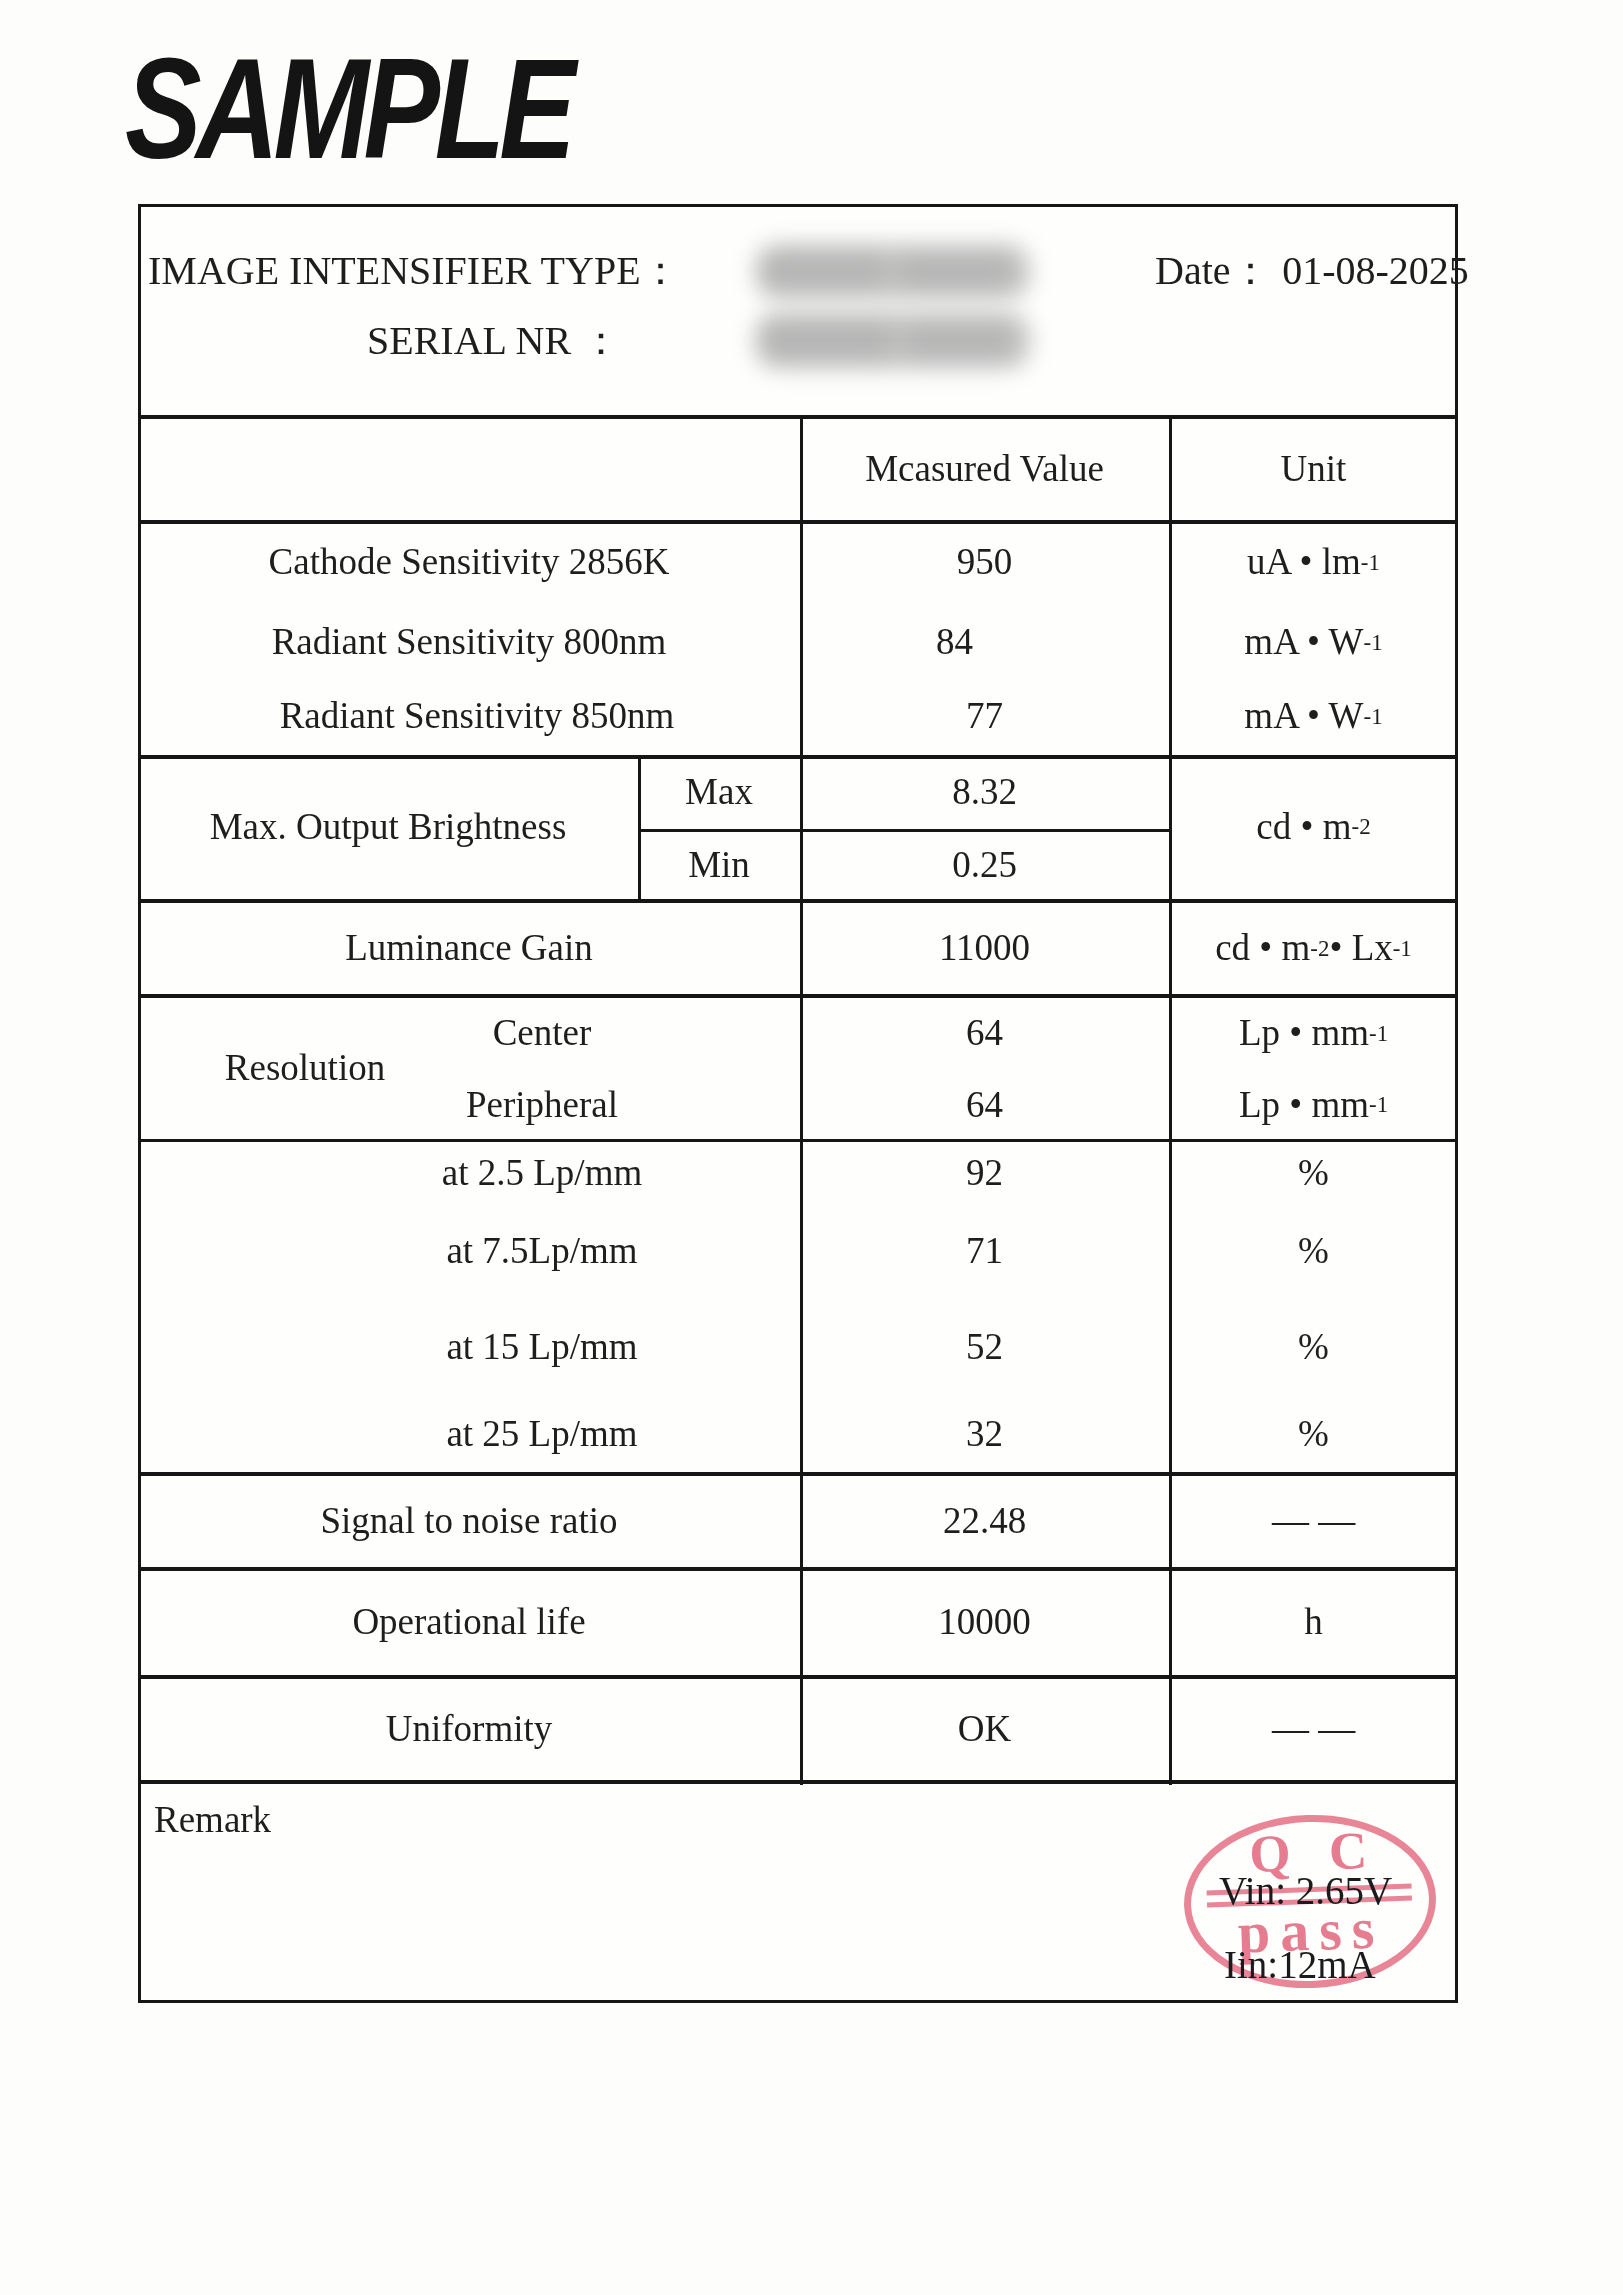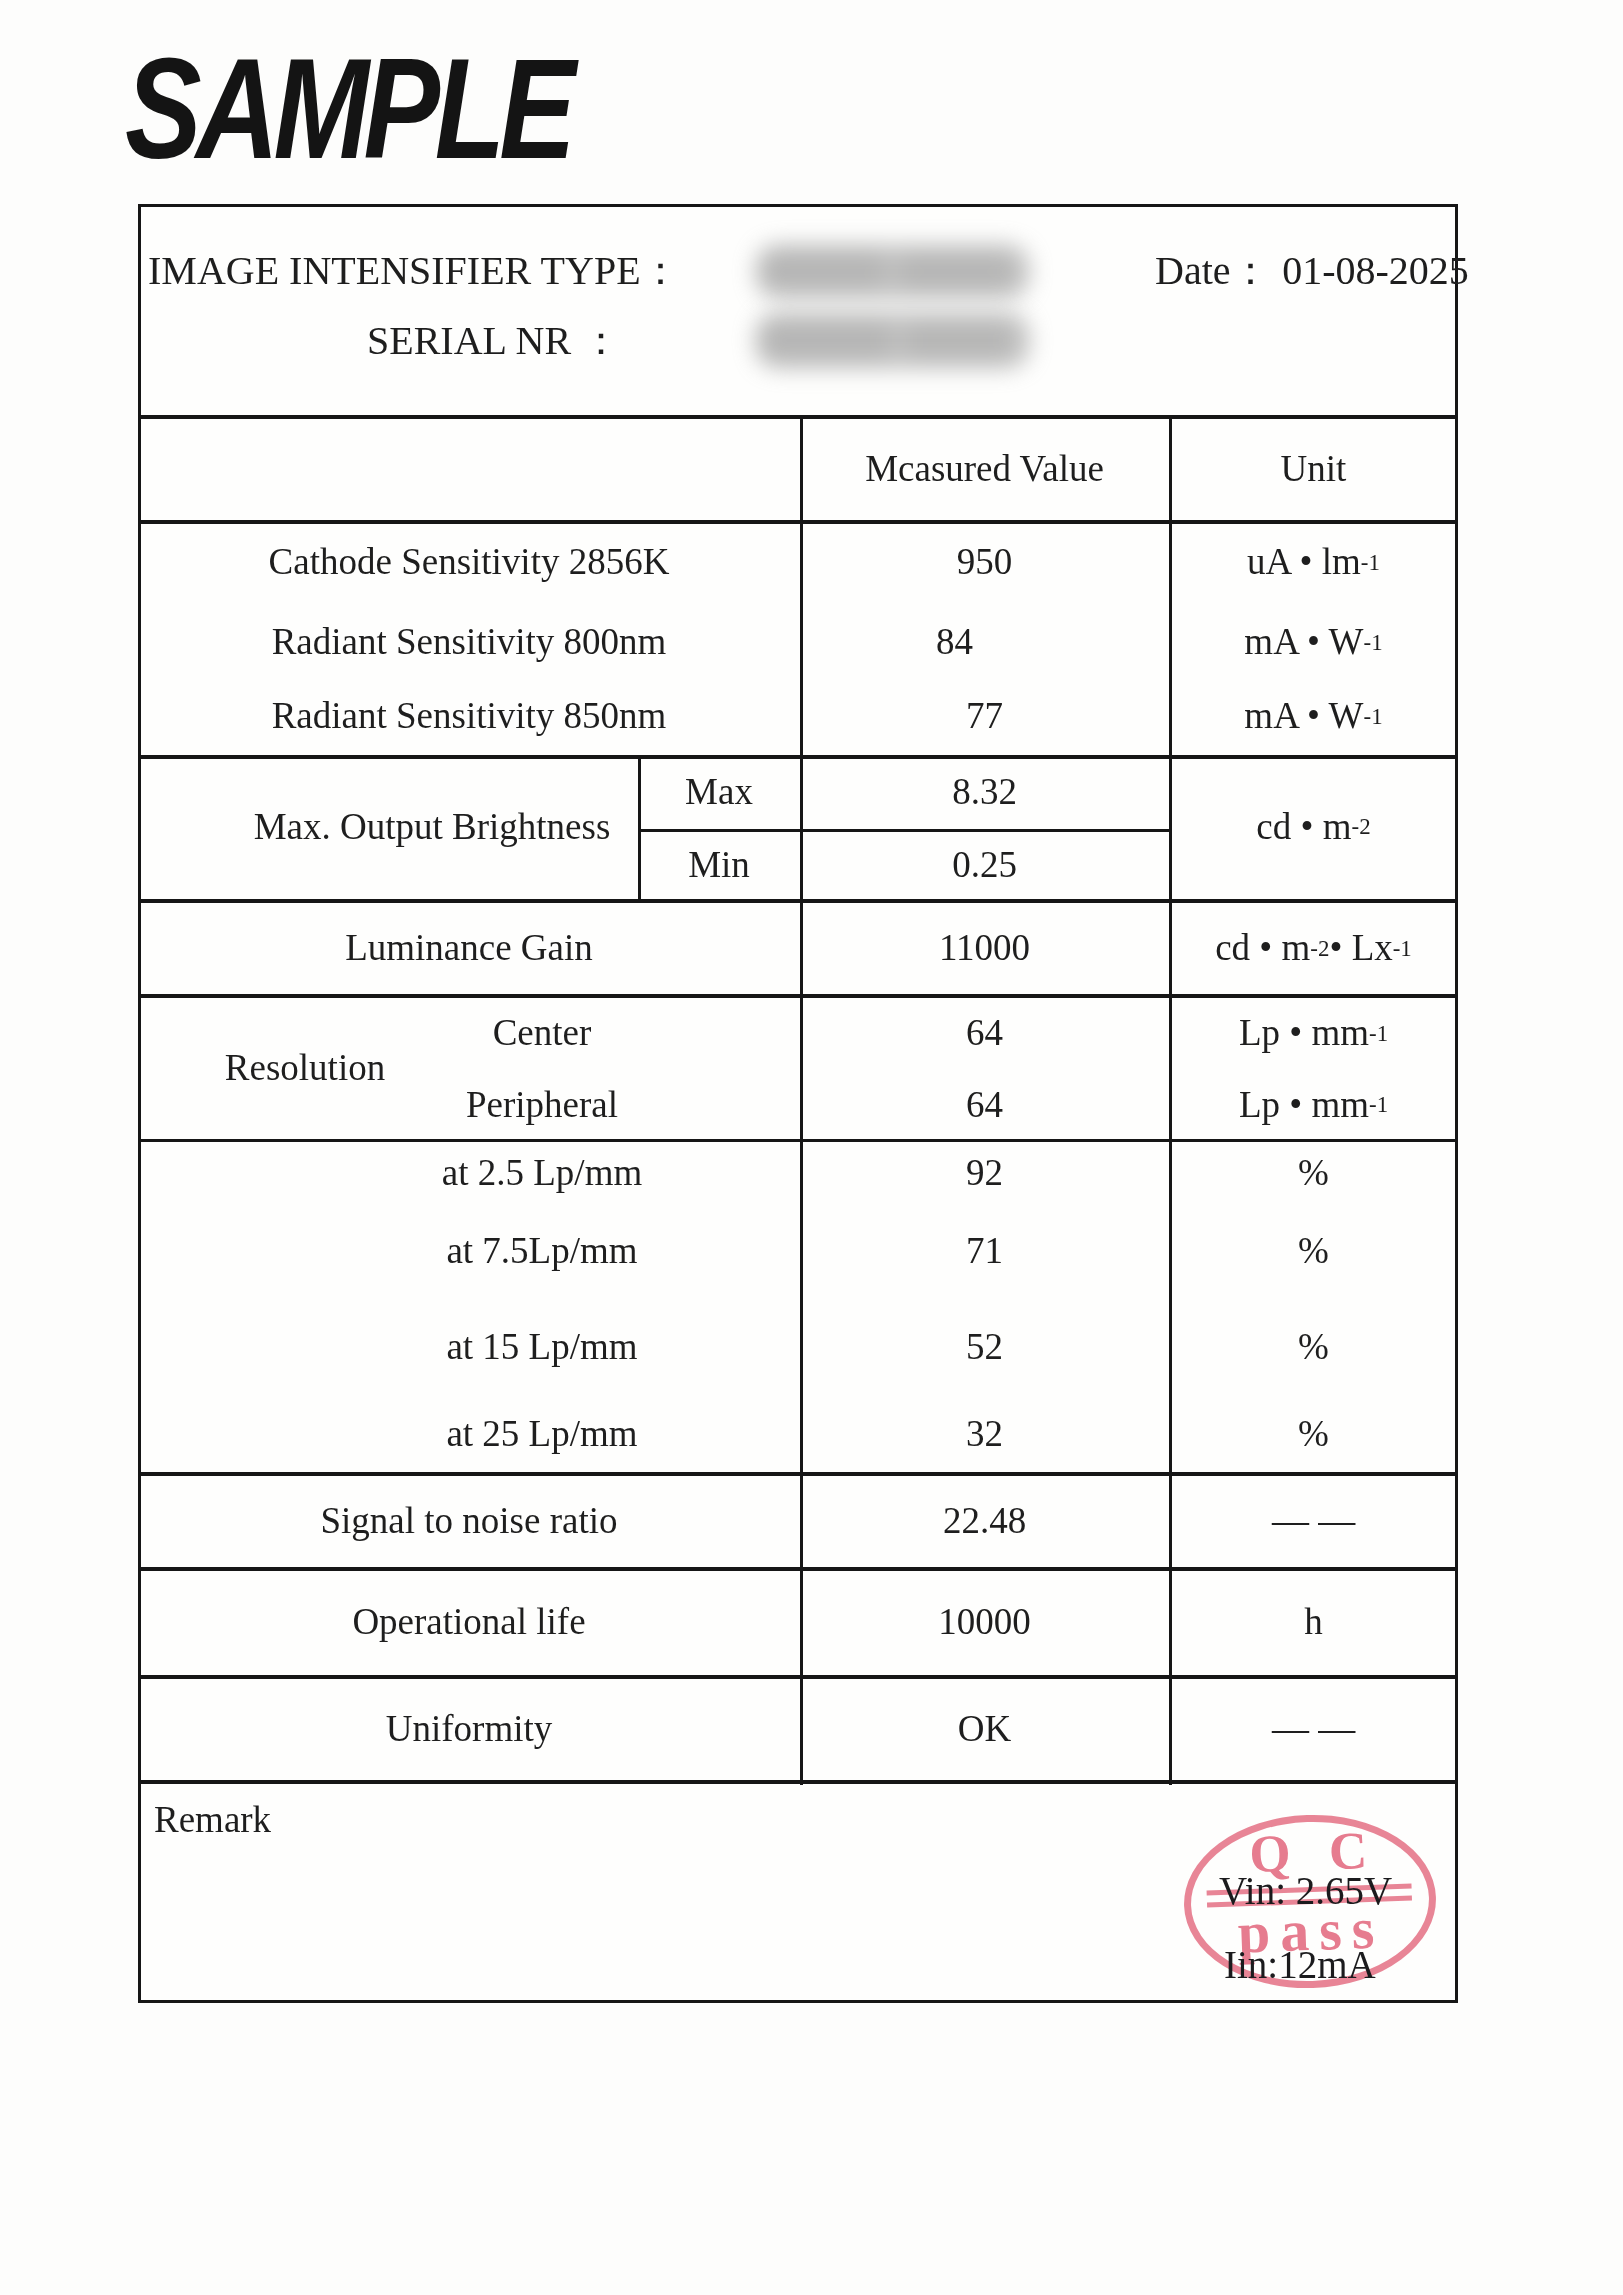--- a/index.html
+++ b/index.html
@@ -117,25 +117,25 @@
   <div class="cell" style="left:1169px;top:419px;width:289px;height:101px;">Unit</div>
 
   <div class="cell" style="left:138px;top:524px;width:662px;height:77px;">Cathode Sensitivity 2856K</div>
   <div class="cell" style="left:800px;top:524px;width:369px;height:77px;">950</div>
   <div class="cell" style="left:1169px;top:524px;width:289px;height:77px;">uA • lm<sup>-1</sup></div>
 
   <div class="cell" style="left:138px;top:604px;width:662px;height:77px;">Radiant Sensitivity 800nm</div>
   <div class="cell" style="left:800px;top:604px;width:309px;height:77px;">84</div>
   <div class="cell" style="left:1169px;top:604px;width:289px;height:77px;">mA • W<sup>-1</sup></div>
 
-  <div class="cell" style="left:138px;top:678px;width:662px;height:77px;">Radiant Sensitivity 850nm</div>
+  <div class="cell" style="left:138px;top:678px;width:662px;height:77px;padding-left:8px;">Radiant Sensitivity 850nm</div>
   <div class="cell" style="left:800px;top:678px;width:369px;height:77px;">77</div>
   <div class="cell" style="left:1169px;top:678px;width:289px;height:77px;">mA • W<sup>-1</sup></div>
 
-  <div class="cell" style="left:138px;top:755px;width:500px;height:144px;padding-left:44px;">Max. Output Brightness</div>
+  <div class="cell" style="left:138px;top:755px;width:500px;height:144px;">Max. Output Brightness</div>
   <div class="cell" style="left:638px;top:755px;width:162px;height:74px;">Max</div>
   <div class="cell" style="left:800px;top:755px;width:369px;height:74px;text-align:right;">8.32</div>
   <div class="cell" style="left:638px;top:832px;width:162px;height:67px;">Min</div>
   <div class="cell" style="left:800px;top:832px;width:369px;height:67px;">0.25</div>
   <div class="cell" style="left:1169px;top:755px;width:289px;height:144px;">cd • m<sup>-2</sup></div>
 
   <div class="cell" style="left:138px;top:903px;width:662px;height:91px;">Luminance Gain</div>
   <div class="cell" style="left:800px;top:903px;width:369px;height:91px;">11000</div>
   <div class="cell" style="left:1169px;top:903px;width:289px;height:91px;">cd • m<sup>-2</sup> • Lx<sup>-1</sup></div>
 

